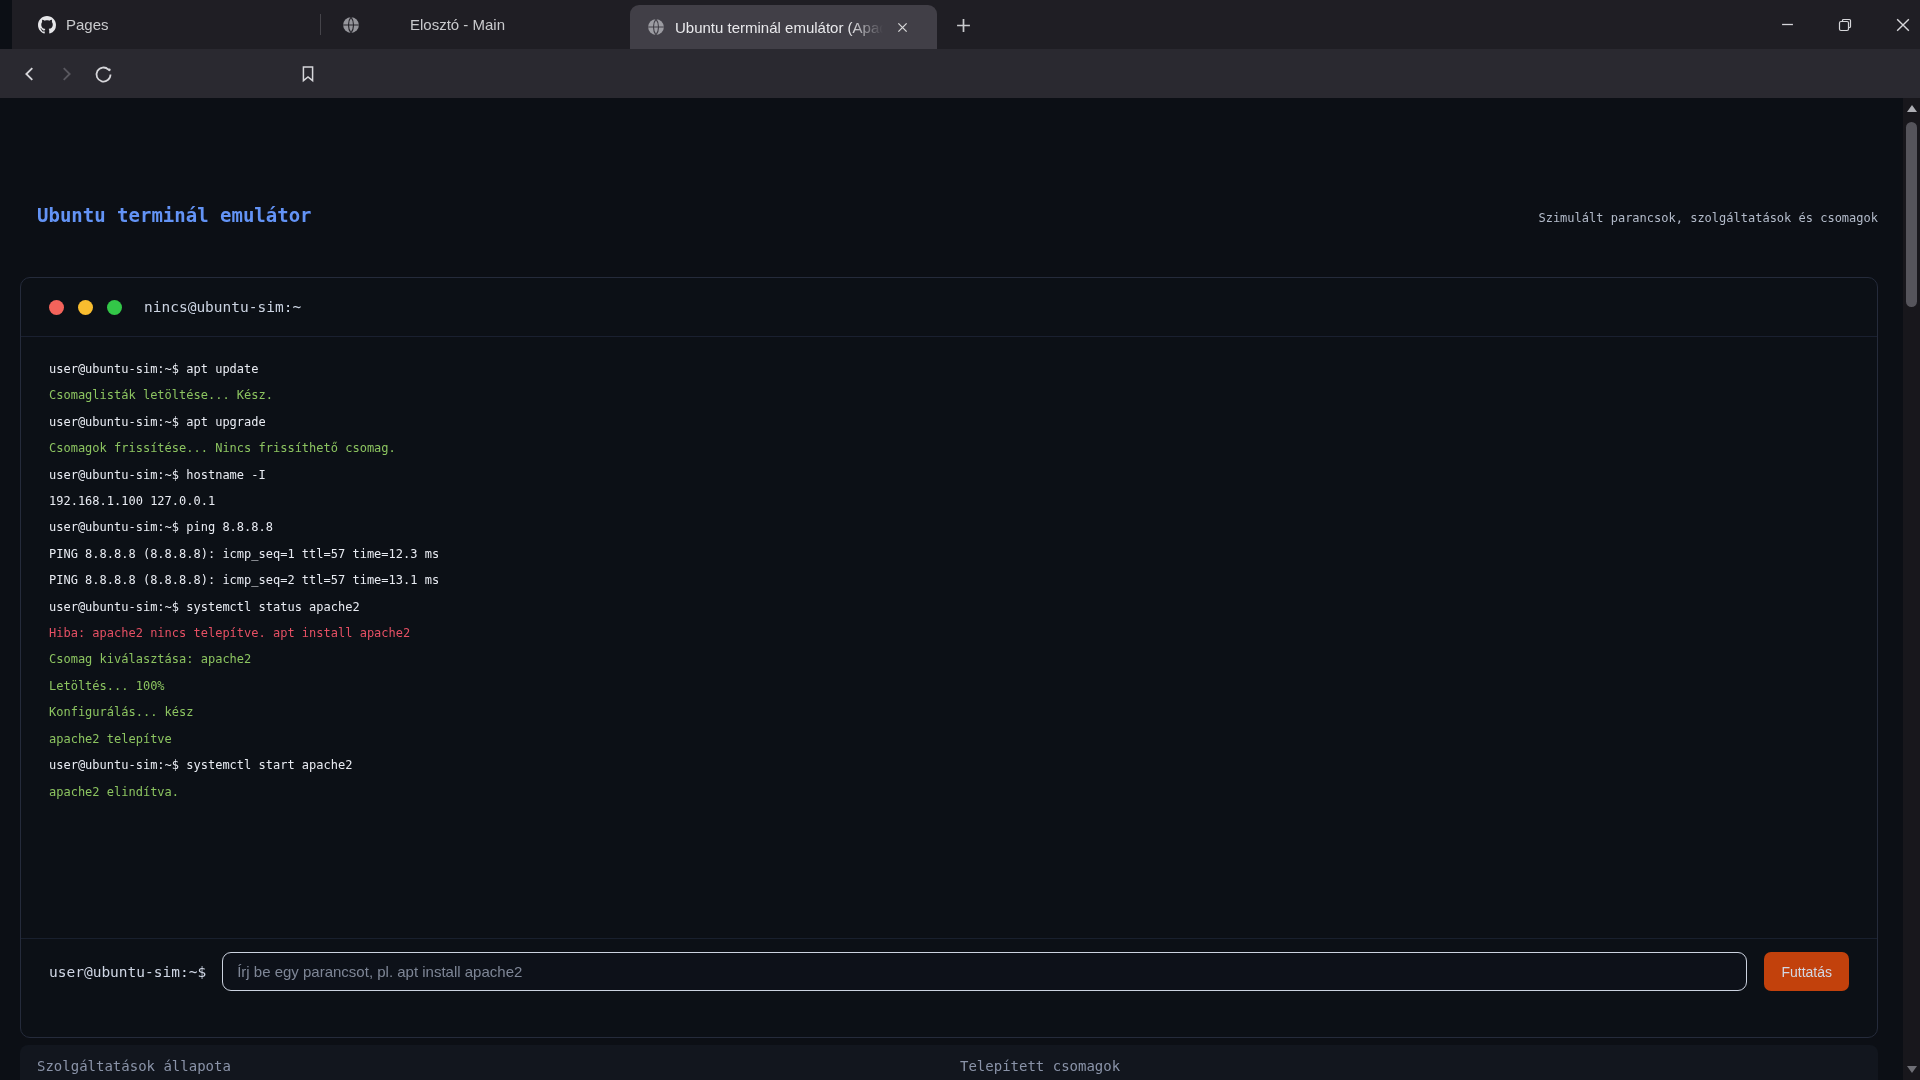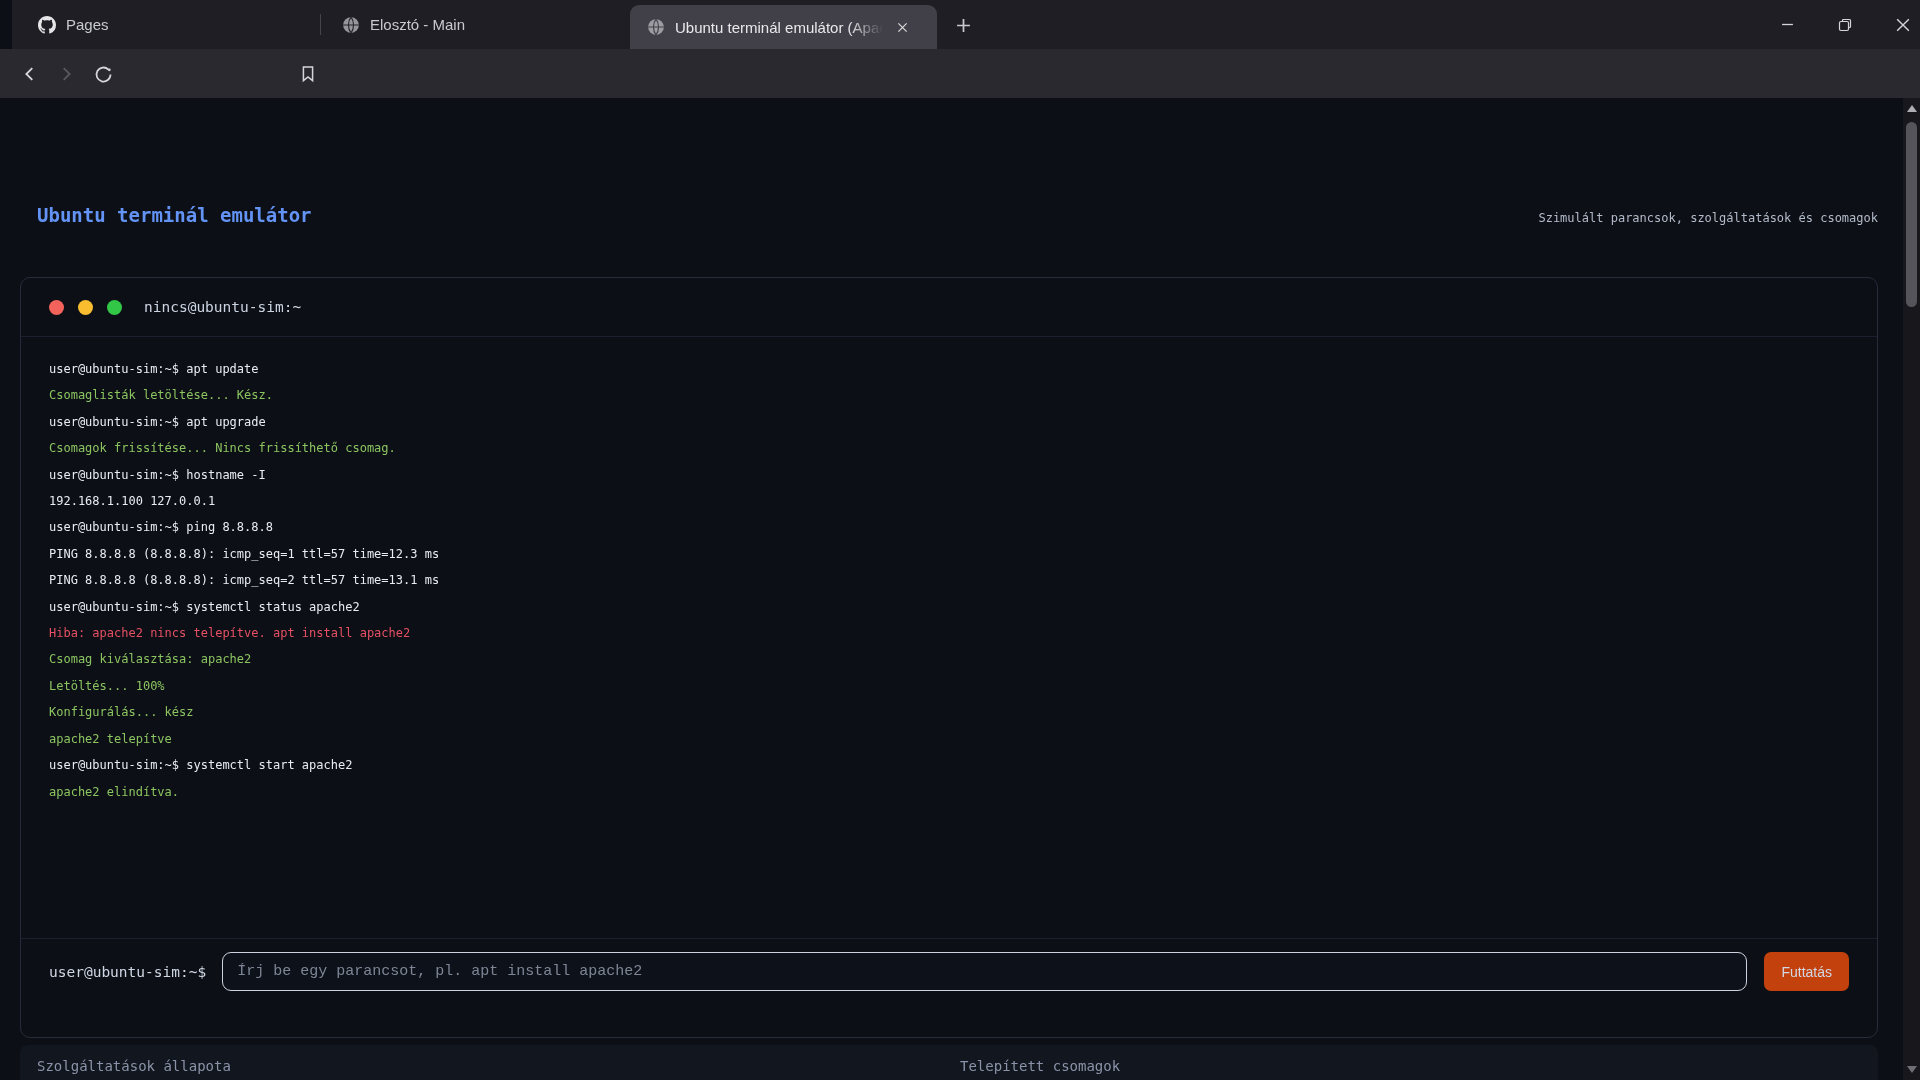--- a/index.html
+++ b/index.html
@@ -4,21 +4,21 @@
 <style>
   * { margin:0; padding:0; box-sizing:border-box; }
   html,body { width:1920px; height:1080px; background:#0c0f15; overflow:hidden; }
   #stage { position:relative; width:1920px; height:1080px; font-family:"Liberation Sans", sans-serif; }
 
   
   #tabbar { position:absolute; left:12px; top:0; width:1920px; height:49px; background:#1f1e24; }
   .tab { position:absolute; top:0; height:49px; display:flex; align-items:center; color:#c9cacd; font-size:15px; }
   .tab .favicon { width:18px; height:18px; margin-right:10px; flex:0 0 auto; }
   #tab-1 { left:26px; width:270px; }
-  #tab-2 { left:330px; width:270px; }
+  #tab-2 { left:330px; width:270px;gap:40px; }
   .tab-divider { position:absolute; top:14px; width:1px; height:21px; background:#45444a; }
   #tab-active { left:618px; width:307px; top:5px; height:44px; background:#413f47; border-radius:9px 9px 0 0; color:#e9e9ec; padding:0 10px 0 17px; }
   #tab-active .title-wrap { position:relative; width:208px; overflow:hidden; white-space:nowrap; }
   #tab-active .fade { position:absolute; right:0; top:0; width:34px; height:100%; background:linear-gradient(to right, rgba(65,63,71,0), #413f47); }
   .tab-close { width:26px; height:26px; margin-left:6px; display:flex; align-items:center; justify-content:center; border-radius:6px; }
   #new-tab-btn { position:absolute; left:938px; top:12px; width:26px; height:26px; display:flex; align-items:center; justify-content:center; }
   .wincontrols { position:absolute; right:0; top:0; height:49px; display:flex; }
   .winbtn { width:58px; height:49px; display:flex; align-items:center; justify-content:center; }
 
   
@@ -48,21 +48,21 @@
   #term-title { margin-left:8px; font-family:"DejaVu Sans Mono", monospace; font-size:14.5px; color:#ccd4e2; }
 
   #term-output { padding:19px 28px 0 28px; font-family:"DejaVu Sans Mono", monospace; font-size:12px; line-height:26.4px; }
   .tline { white-space:pre; }
   .ln-white { color:#e9ecf3; }
   .ln-green { color:#8cc460; }
   .ln-red   { color:#e65064; }
 
   #input-row { position:absolute; left:0; bottom:0; width:100%; border-top:1px solid #19202e; padding:13px 28px 46px 28px; display:flex; align-items:center; }
   #input-prompt { font-family:"DejaVu Sans Mono", monospace; font-size:14.5px; color:#cfd6e4; margin-right:16px; white-space:nowrap; }
-  #cmd-input { flex:1; height:39px; background:#0d1119; border:1.5px solid #ccd3e0; border-radius:9px; color:#e9ecf3; font-size:15px; padding:0 14px; outline:none; font-family:Liberation Mono, monospace; }
+  #cmd-input { flex:1; height:39px; background:#0d1119; border:1.5px solid #ccd3e0; border-radius:9px; color:#e9ecf3; font-size:15px; padding:0 14px; outline:none; font-family:Liberation Sans, sans-serif; }
   #cmd-input::placeholder { color:#7e8696; }
   #run-btn { height:39px; margin-left:17px; padding:0 17px; background:#c2410c; border:none; border-radius:7px; color:#d2d8e4; font-size:14px; font-family:"Liberation Sans", sans-serif; }
 
   #footer-panel { position:absolute; left:20px; top:947px; width:1858px; height:106px; background:#12161e; border-radius:8px; }
   .foot-col { position:absolute; top:0; }
   #foot-services { left:17px; }
   #foot-packages { left:940px; }
   .foot-label { position:absolute; top:13px; left:0; font-family:"DejaVu Sans Mono", monospace; font-size:14px; color:#8a93a8; white-space:nowrap; }
 
   

